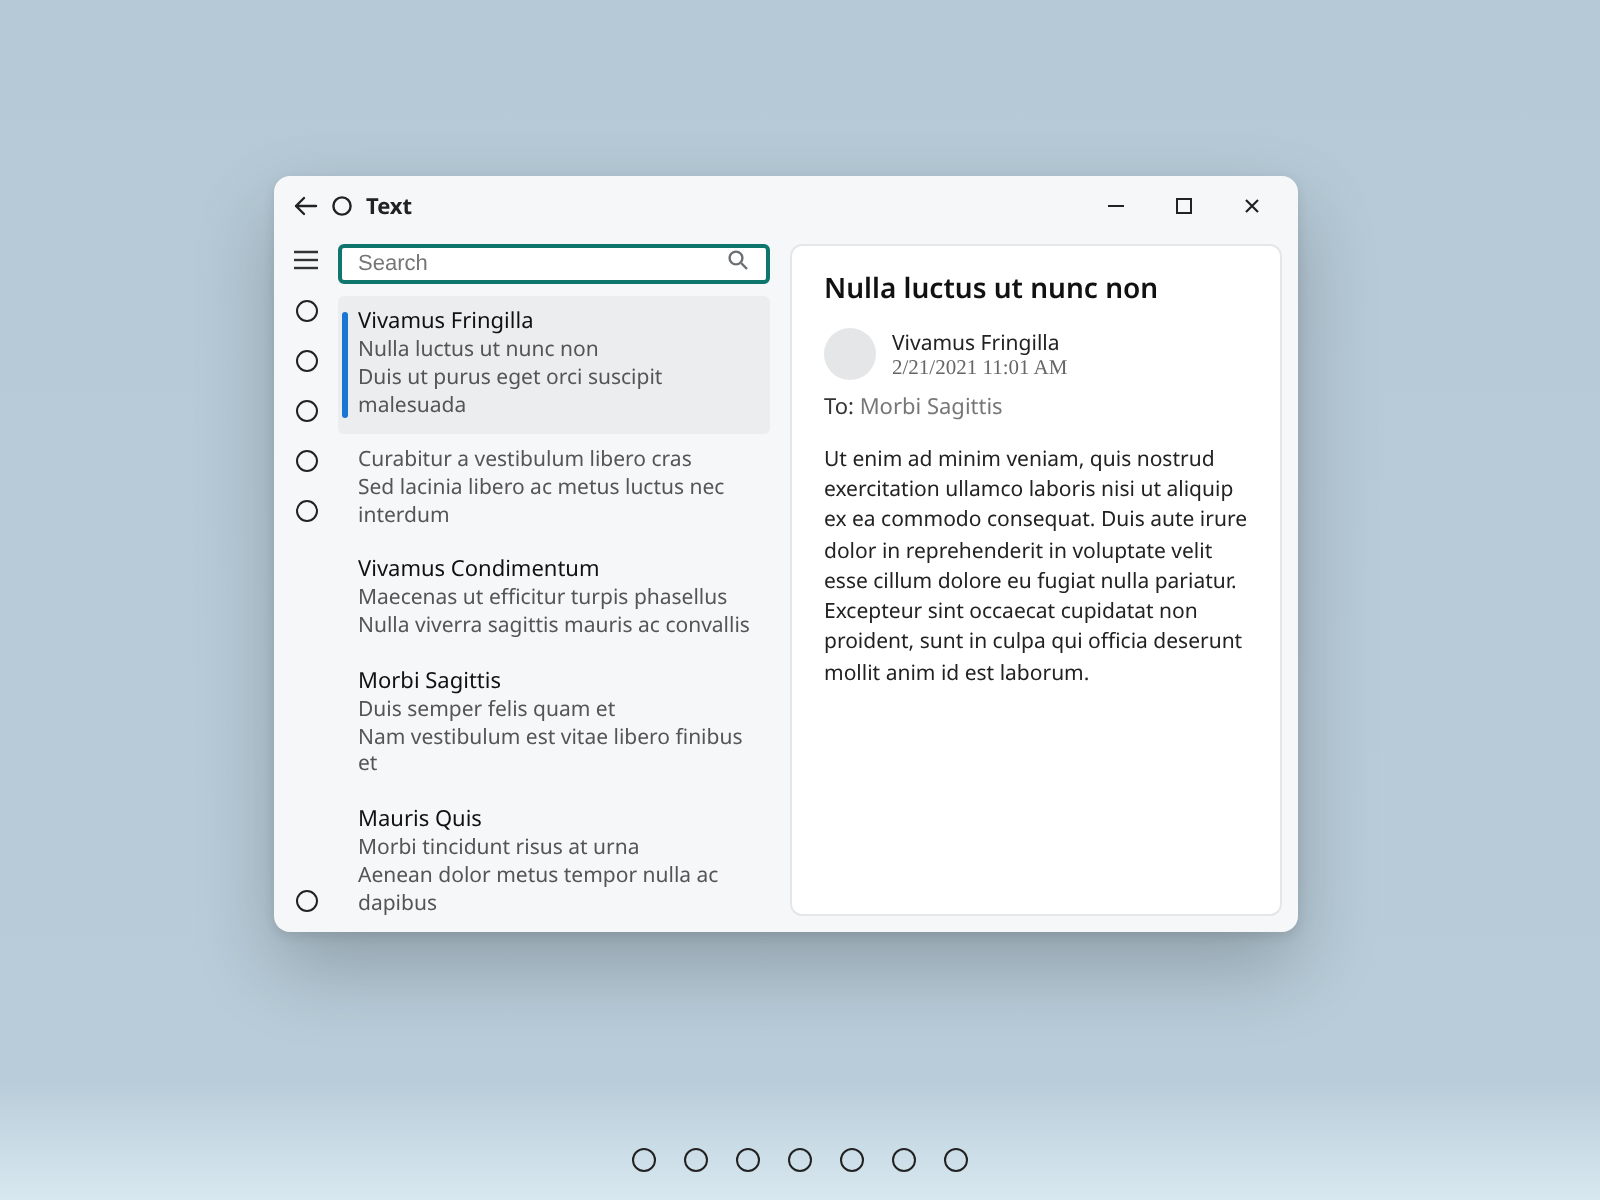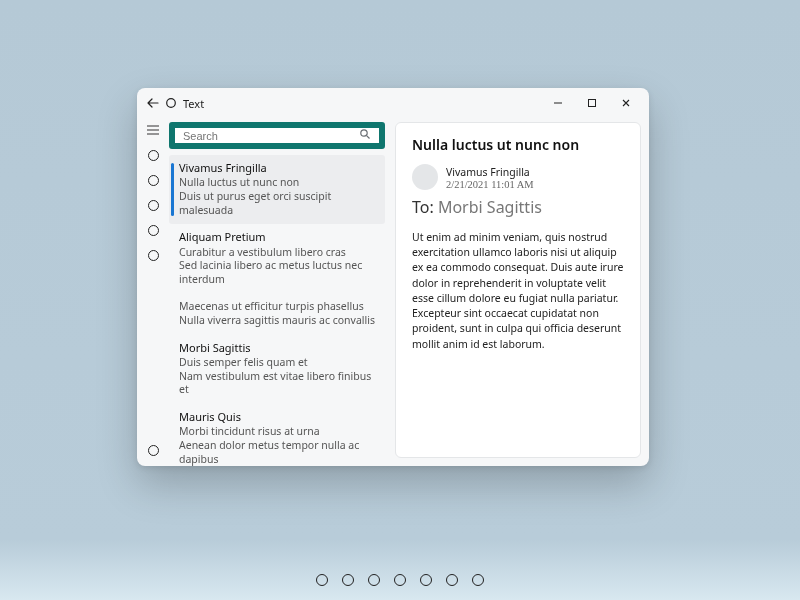--- a/index.html
+++ b/index.html
@@ -21,21 +21,21 @@
   display: flex;
   flex-direction: column;
   overflow: hidden;
 }
 .titlebar {
   height: 30px;
   display: flex;
   align-items: center;
   padding: 0 6px;
 }
-.titlebar .left { display: flex; align-items: center; gap: 6px; padding-left: 4px; }
+.titlebar .left { display: flex; align-items: center; gap: 6px; padding-left: 4px; font-weight: bold; }
 .titlebar .title { font-size: 11px; color: #222; }
 .titlebar .back svg, .titlebar .logo svg { display: block; }
 .titlebar .spacer { flex: 1; }
 .titlebar .winbtn { width: 34px; height: 30px; display: flex; align-items: center; justify-content: center; }
 .titlebar .winbtn svg { display: block; }
 
 .body { flex: 1; display: flex; overflow: hidden; }
 
 .rail {
   width: 32px;
@@ -60,21 +60,21 @@
 .list {
   width: 222px;
   display: flex;
   flex-direction: column;
   padding: 4px 6px 0 0;
   overflow: hidden;
 }
 .search {
   height: 28px;
   background: #fff;
-  border: 6px solid #0f766e;
+  border: 2px solid #0f766e;
   border-radius: 3px;
   display: flex;
   align-items: center;
   padding: 0 8px;
   margin-bottom: 6px;
 }
 .search input {
   flex: 1;
   border: none; outline: none;
   font-size: 11px;
@@ -126,21 +126,21 @@
   gap: 8px;
   margin-bottom: 6px;
 }
 .avatar {
   width: 26px; height: 26px;
   border-radius: 50%;
   background: #e4e6e8;
 }
 .meta .from { font-size: 10.5px; color: #222; }
 .meta .date { font-size: 10.5px; color: #666; font-family: Liberation Serif, serif; }
-.reading .to-line { font-size: 16px; color: #333; margin-bottom: 12px; }
+.reading .to-line { font-size: 11px; color: #333; margin-bottom: 12px; }
 .reading .to-line .to-val { color: #777; }
 .reading .msgbody {
   font-size: 10.5px;
   color: #222;
   line-height: 1.45;
   margin-top: 12px;
 }
 
 .docknav {
   position: absolute;
@@ -233,25 +233,25 @@
             </svg>
         </span>
       </div>
       <div class="items" id="msg-items">
           <div class="item selected">
             <div class="sender">Vivamus Fringilla</div>
             <div class="subj">Nulla luctus ut nunc non</div>
             <div class="prev">Duis ut purus eget orci suscipit malesuada</div>
           </div>
           <div class="item">
-            <div class="sender">Aliquam Pretium</div>
             <div class="subj">Curabitur a vestibulum libero cras</div>
             <div class="prev">Sed lacinia libero ac metus luctus nec interdum</div>
           </div>
           <div class="item">
+            <div class="sender">Vivamus Condimentum</div>
             <div class="subj">Maecenas ut efficitur turpis phasellus</div>
             <div class="prev">Nulla viverra sagittis mauris ac convallis</div>
           </div>
           <div class="item">
             <div class="sender">Morbi Sagittis</div>
             <div class="subj">Duis semper felis quam et</div>
             <div class="prev">Nam vestibulum est vitae libero finibus et</div>
           </div>
           <div class="item">
             <div class="sender">Mauris Quis</div>

